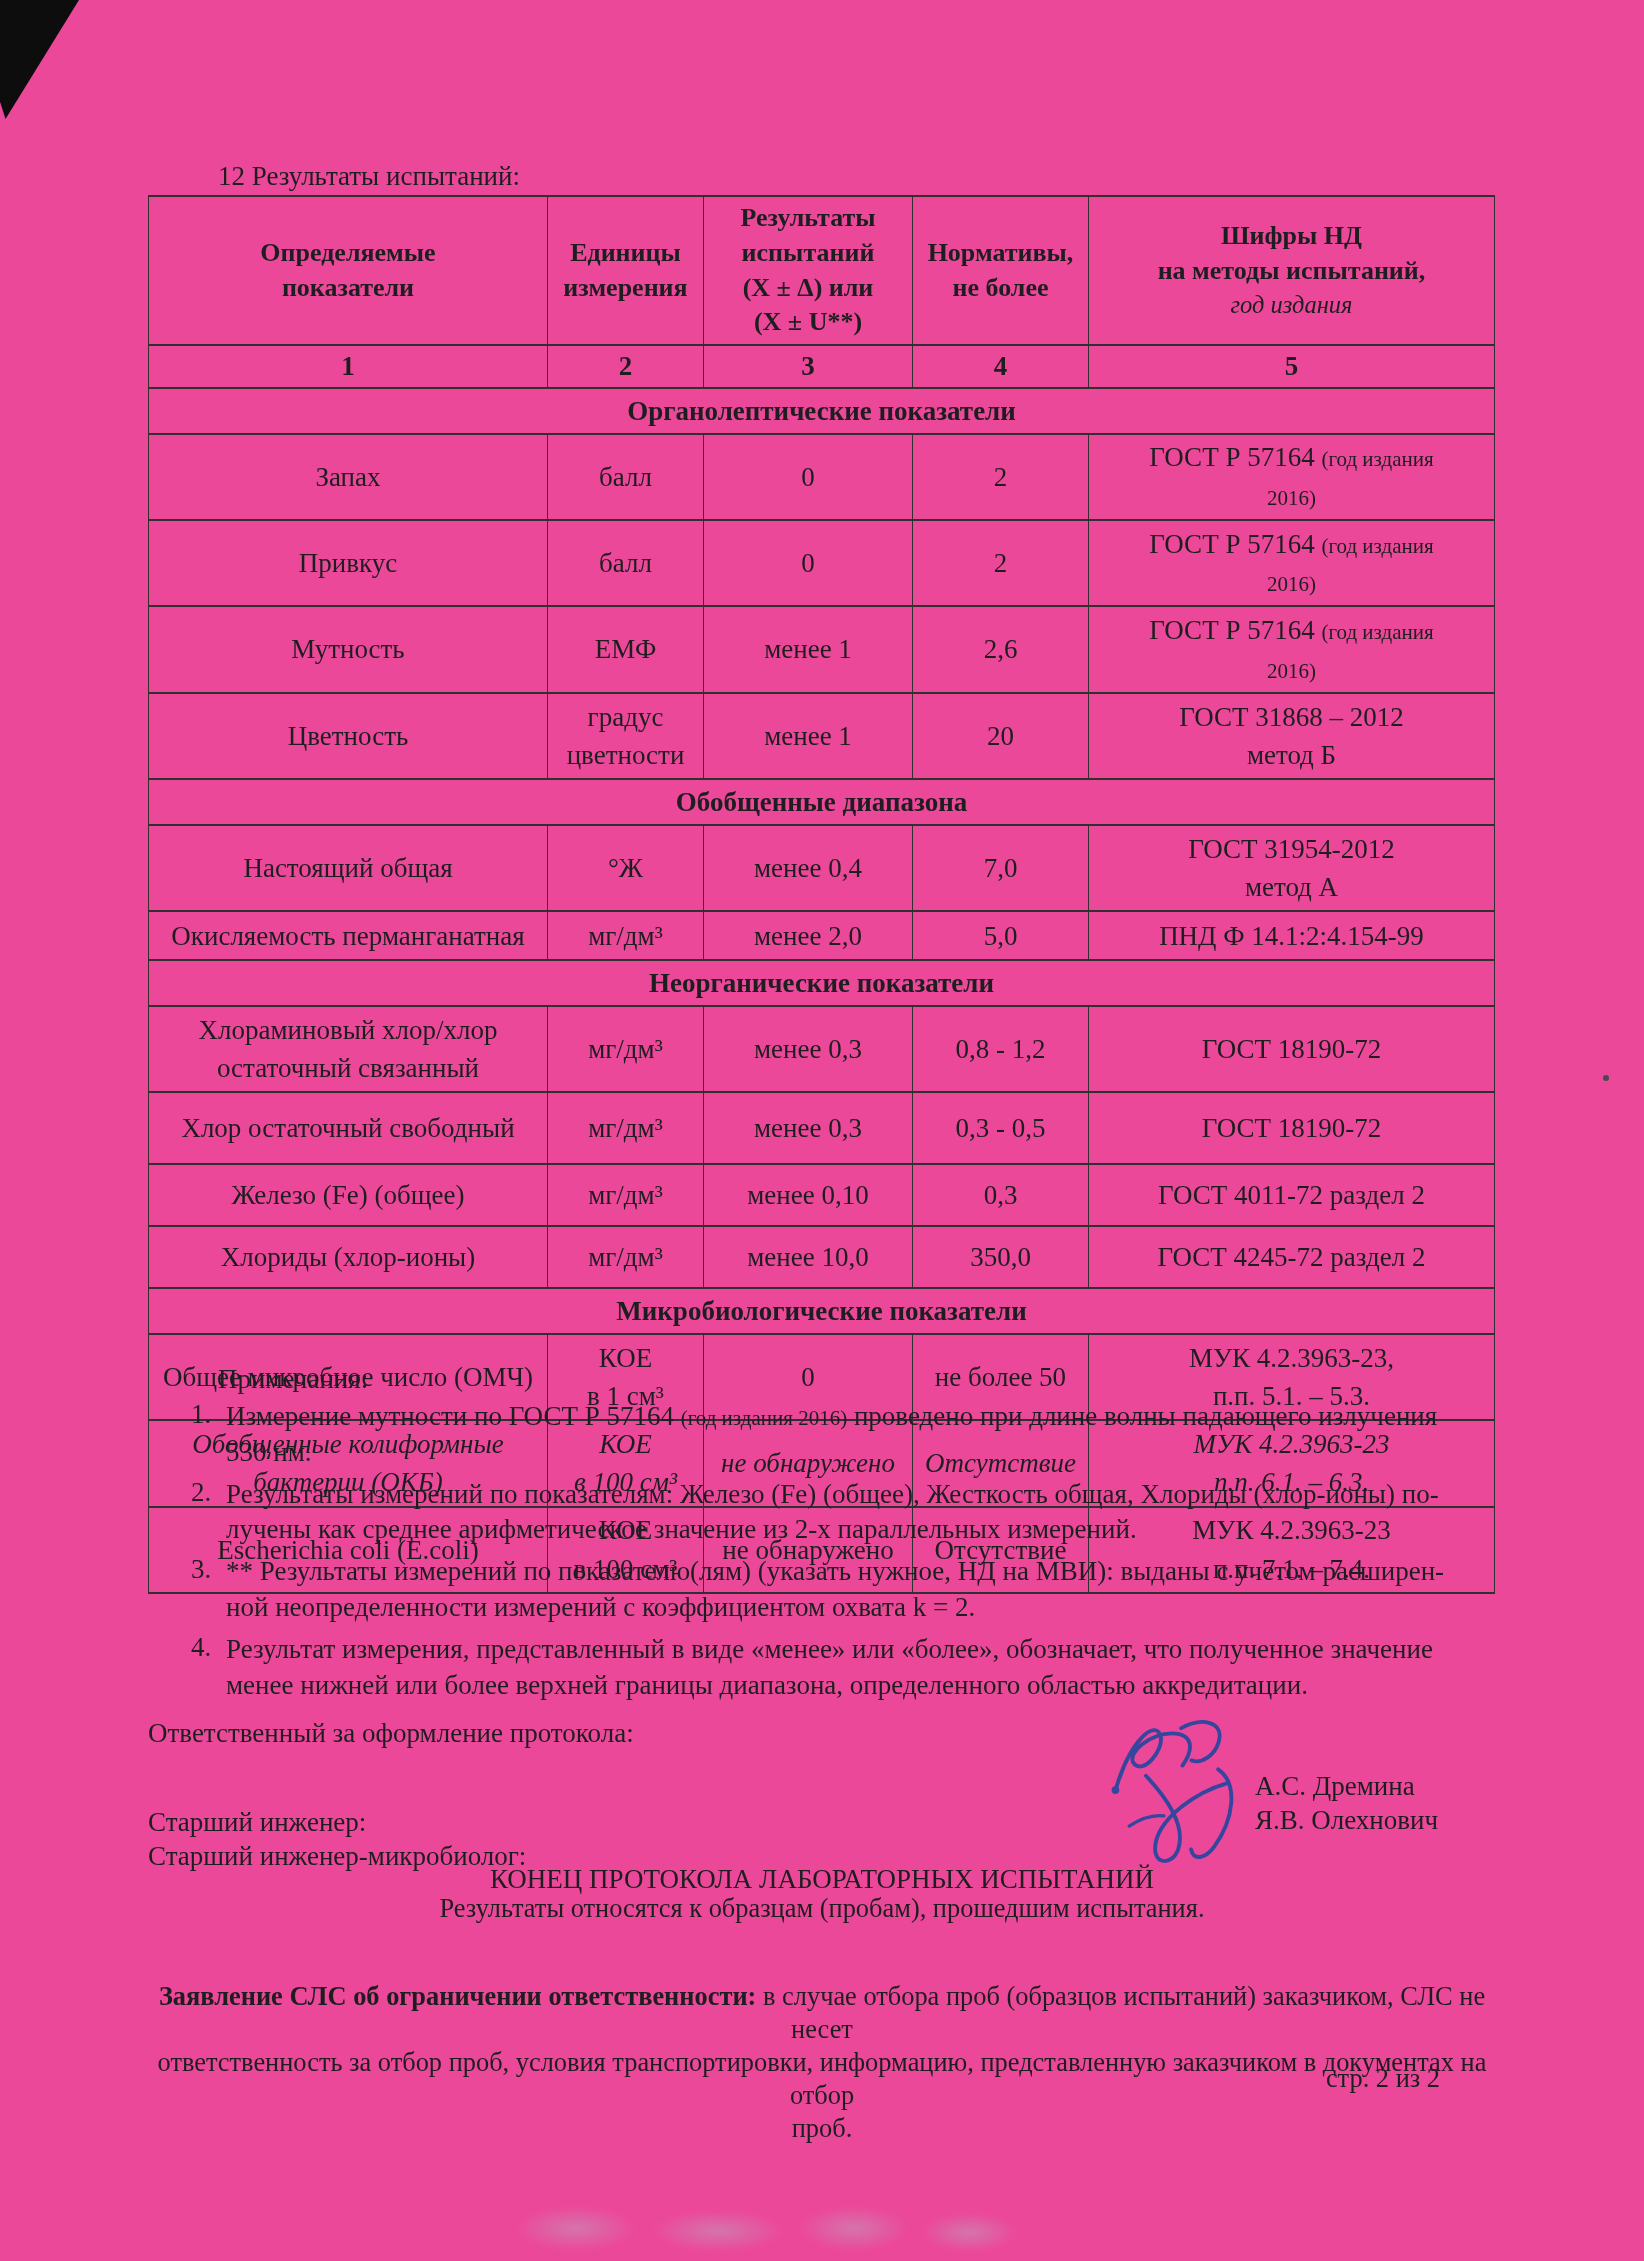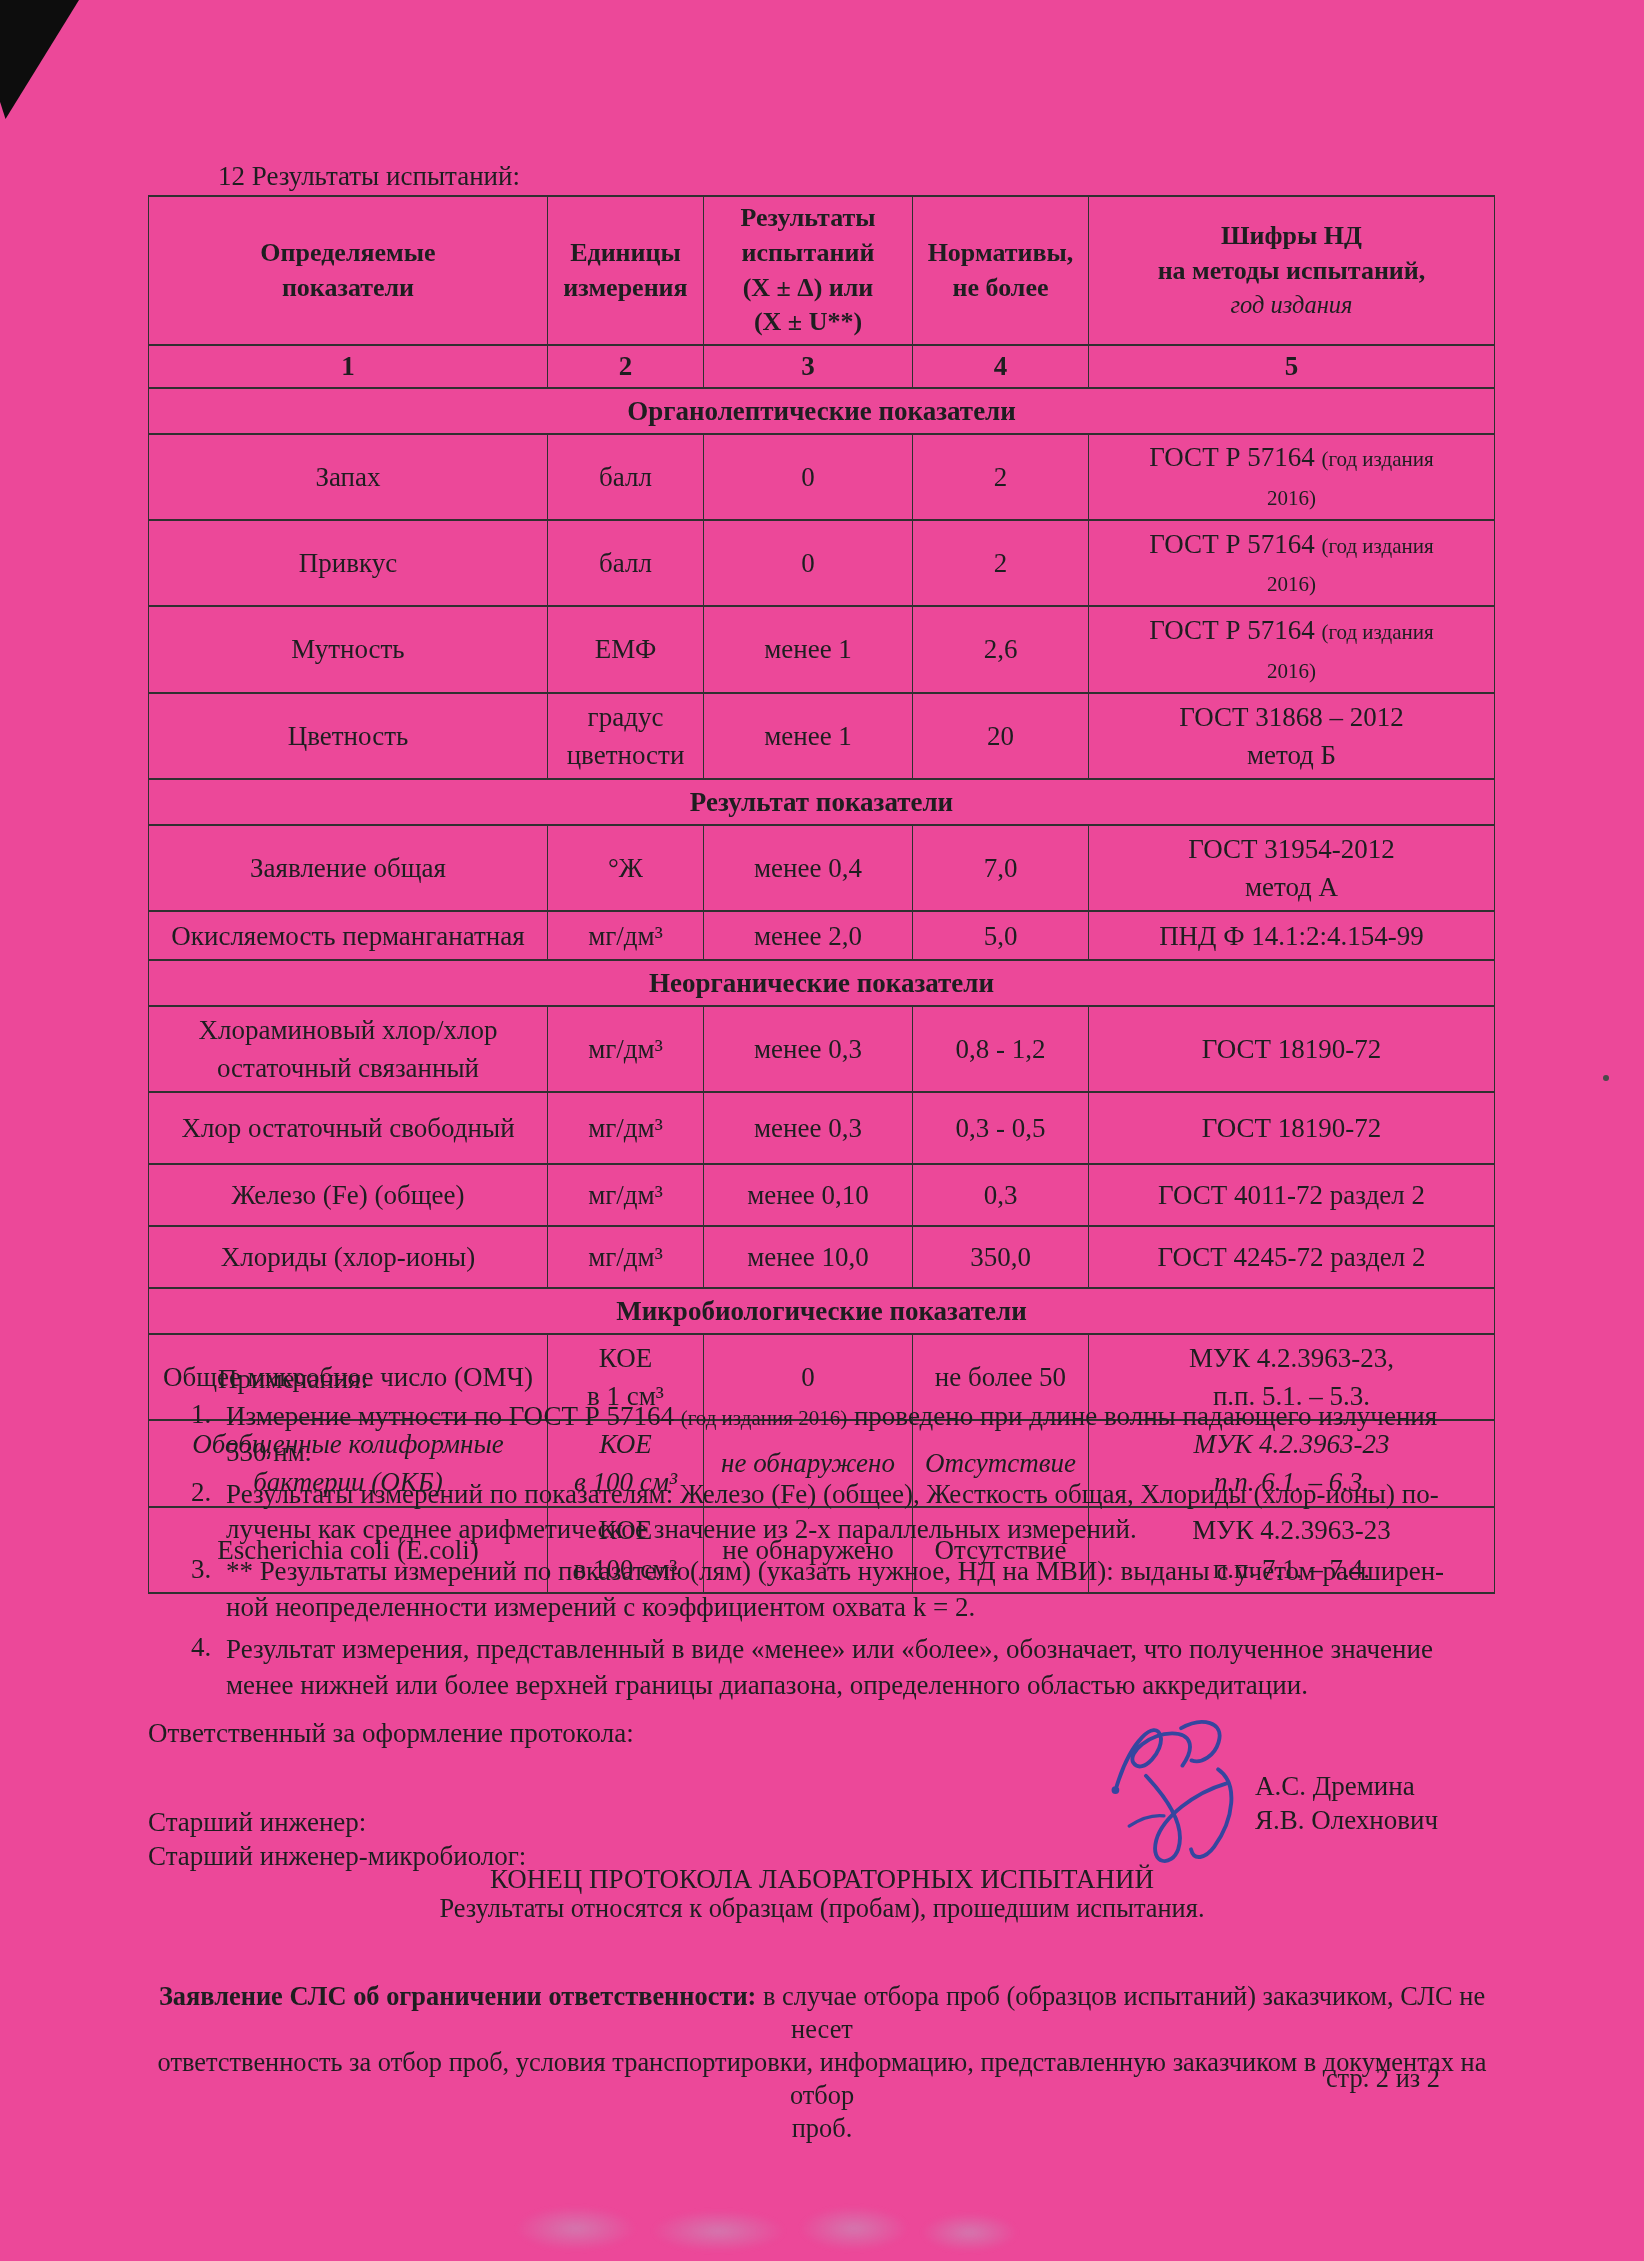--- a/index.html
+++ b/index.html
@@ -164,24 +164,24 @@
         <tr style="height: 63px;">
           <td class="col0">Цветность</td>
           <td class="col1">градус
 цветности</td>
           <td class="col2">менее 1</td>
           <td class="col3">20</td>
           <td class="col4">ГОСТ 31868 – 2012
 метод Б</td>
         </tr>
         <tr class="section-row">
-          <td colspan="5">Результат показатели</td>
+          <td colspan="5">Обобщенные диапазона</td>
         </tr>
         <tr style="height: 62px;">
-          <td class="col0">Заявление общая</td>
+          <td class="col0">Настоящий общая</td>
           <td class="col1">°Ж</td>
           <td class="col2">менее 0,4</td>
           <td class="col3">7,0</td>
           <td class="col4">ГОСТ 31954-2012
 метод А</td>
         </tr>
         <tr style="height: 49px;">
           <td class="col0">Окисляемость перманганатная</td>
           <td class="col1">мг/дм³</td>
           <td class="col2">менее 2,0</td>

